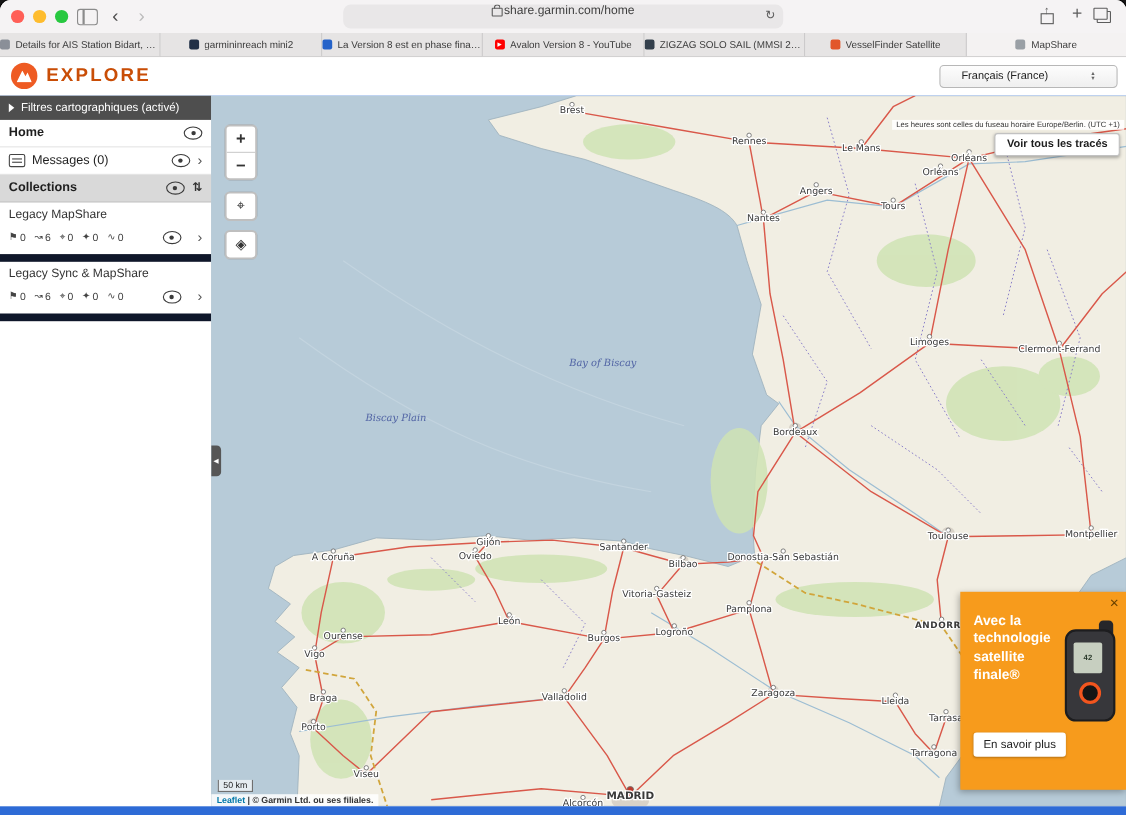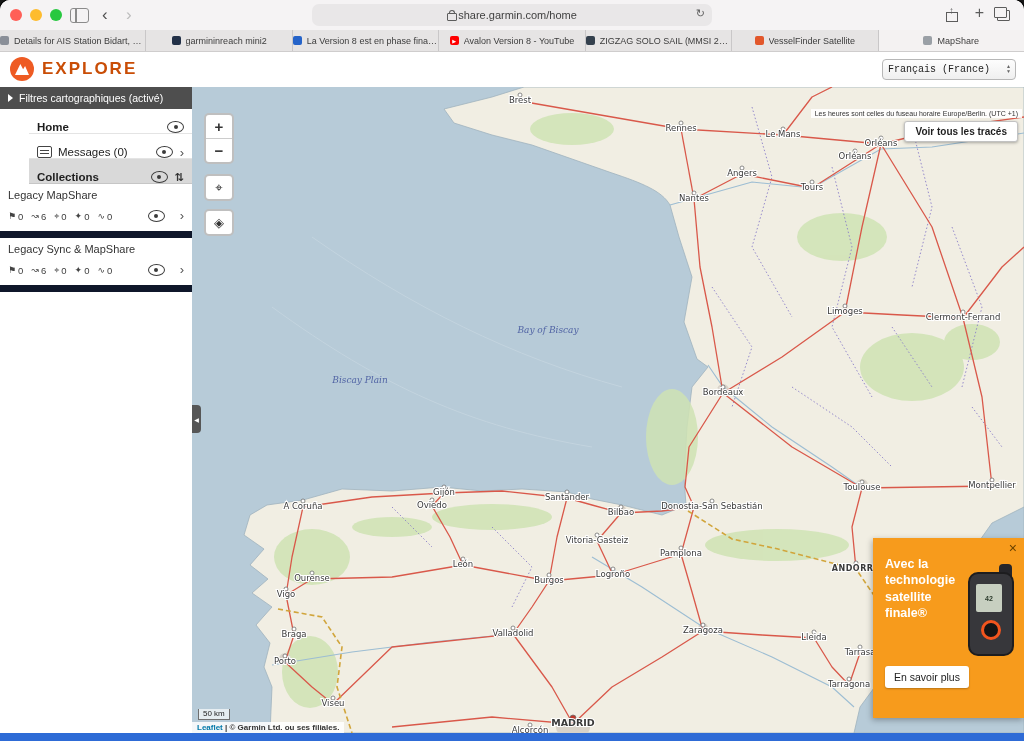--- a/index.html
+++ b/index.html
@@ -9,21 +9,21 @@
   .chrome-top{position:absolute;top:0;left:0;right:0;height:30px;background:#f5f3f4;border-bottom:1px solid #d8d6d7;}
   .tl{position:absolute;top:9px;width:12px;height:12px;border-radius:50%;}
   .tl.red{left:10px;background:#ff5f57;}
   .tl.yellow{left:30px;background:#febc2e;}
   .tl.green{left:50px;background:#28c840;}
   .sidebar-toggle{position:absolute;left:70px;top:8px;width:17px;height:13px;border:1.5px solid #8b8b8b;border-radius:3px;}
   .sidebar-toggle::before{content:"";position:absolute;left:4px;top:0;bottom:0;width:1.5px;background:#8b8b8b;}
   .nav-arrow{position:absolute;top:2px;font-size:17px;line-height:26px;}
   .nav-back{left:102px;color:#4f4f4f;}
   .nav-fwd{left:126px;color:#bcbcbc;}
-  .url-pill{position:absolute;left:312px;top:4px;width:400px;height:22px;background:#e9e7e8;border-radius:7px;display:flex;align-items:center;justify-content:center;gap:1px;font-size:11px;color:#3f3f3f;}
+  .url-pill{position:absolute;left:312px;top:4px;width:400px;height:22px;background:#e9e7e8;border-radius:7px;display:flex;justify-content:center;gap:1px;font-size:11px;color:#3f3f3f;}
   .lock{position:relative;width:8px;height:6px;border:1.1px solid #5c5c5c;border-radius:1px;margin-top:3px;}
   .lock::before{content:"";position:absolute;left:1px;top:-4px;width:4px;height:3px;border:1.1px solid #5c5c5c;border-bottom:none;border-radius:3px 3px 0 0;}
   .reload{position:absolute;right:7px;top:3px;font-size:11px;color:#5c5c5c;}
   .chrome-right{position:absolute;right:0;top:0;height:30px;}
   .share-ic{position:absolute;right:66px;top:7px;width:13px;height:15px;}
   .share-ic i{position:absolute;bottom:0;left:1px;width:10px;height:8px;border:1.3px solid #5c5c5c;}
   .share-ic b{position:absolute;top:-2px;left:50%;transform:translateX(-50%);font-size:10px;color:#5c5c5c;font-weight:normal;}
   .plus-ic{position:absolute;right:40px;top:4px;font-size:16px;color:#5c5c5c;}
   .tabs-ic{position:absolute;right:14px;top:10px;width:11px;height:9px;border:1.3px solid #5c5c5c;border-radius:1px;}
   .tabs-ic::before{content:"";position:absolute;left:-4px;top:-4px;width:11px;height:9px;border:1.3px solid #5c5c5c;border-radius:1px;background:#f5f3f4;}
@@ -34,28 +34,28 @@
   .tab:last-child{border-right:none;}
   .tab.active{background:#f4f2f2;}
   .favicon{width:9px;height:9px;border-radius:2px;flex:none;display:flex;align-items:center;justify-content:center;color:#fff;font-size:5px;font-family:"DejaVu Sans",sans-serif;}
   .tab-label{overflow:hidden;text-overflow:ellipsis;}
 
   
   .app-header{position:absolute;top:52px;left:0;right:0;height:35px;background:#fff;border-bottom:3px solid #3b82f6;}
   .logo-circle{position:absolute;left:10px;top:5px;width:24px;height:24px;border-radius:50%;background:#ee5b23;}
   .logo-flame{position:absolute;left:5px;right:5px;top:7px;bottom:6px;background:#fff;clip-path:polygon(0 100%,38% 0,58% 48%,72% 18%,100% 100%);}
   .brand{position:absolute;left:42px;top:7px;font-size:17px;font-weight:bold;letter-spacing:2px;color:#c94d06;}
-  .lang-select{position:absolute;right:8px;top:7px;width:122px;height:19px;border:1px solid #b7b7b7;border-radius:4px;background:linear-gradient(#fdfdfd,#efefef);font-size:10px;color:#222;display:flex;align-items:center;padding:0 5px;font-family:Liberation Mono, monospace;}
+  .lang-select{position:absolute;right:8px;top:7px;width:122px;height:19px;border:1px solid #b7b7b7;border-radius:4px;background:linear-gradient(#fdfdfd,#efefef);font-size:10px;color:#222;display:flex;align-items:center;padding:0 19px;}
   .lang-arrows{margin-left:auto;display:flex;flex-direction:column;font-size:5px;line-height:4.5px;color:#666;}
 
   
   .sidebar{position:absolute;top:87px;left:0;width:192px;bottom:8px;background:#fff;border-right:1px solid #cfcfcf;}
   .filters-bar{height:22px;background:#4e4e4e;color:#fff;font-size:10.5px;display:flex;align-items:center;gap:6px;padding:0 8px;}
   .tri-right{width:0;height:0;border-left:5px solid #fff;border-top:4px solid transparent;border-bottom:4px solid transparent;flex:none;}
-  .side-row{display:flex;align-items:flex-end;padding:0 8px;height:24px;border-bottom:1px solid #e4e4e4;font-size:11.5px;color:#1e1e1e;margin-left:29px;}
+  .side-row{display:flex;align-items:center;padding:0 8px;height:24px;border-bottom:1px solid #e4e4e4;font-size:11.5px;color:#1e1e1e;}
   .side-row.home{font-weight:bold;}
   .side-row.collections{background:#d9d9d9;font-weight:bold;border-bottom:1px solid #c6c6c6;}
   .eye{width:15px;height:10px;border:1.3px solid #3b3b3b;border-radius:50%;position:relative;flex:none;}
   .eye::after{content:"";position:absolute;width:4px;height:4px;background:#3b3b3b;border-radius:50%;left:50%;top:50%;transform:translate(-50%,-50%);}
   .chev{font-size:13px;color:#555;margin-left:7px;line-height:10px;}
   .msg-icon{position:relative;width:13px;height:10px;border:1.2px solid #444;border-radius:2px;margin-right:6px;flex:none;}
   .msg-icon::before{content:"";position:absolute;left:2px;right:2px;top:2.5px;height:1.2px;background:#444;box-shadow:0 3px 0 #444;}
   .sort-ic{margin-left:7px;font-size:11px;color:#333;font-family:"DejaVu Sans",sans-serif;line-height:10px;}
   .ml-auto{margin-left:auto;}
   .collection{padding:5px 8px 9px;border-bottom:7px solid #0f172a;}

